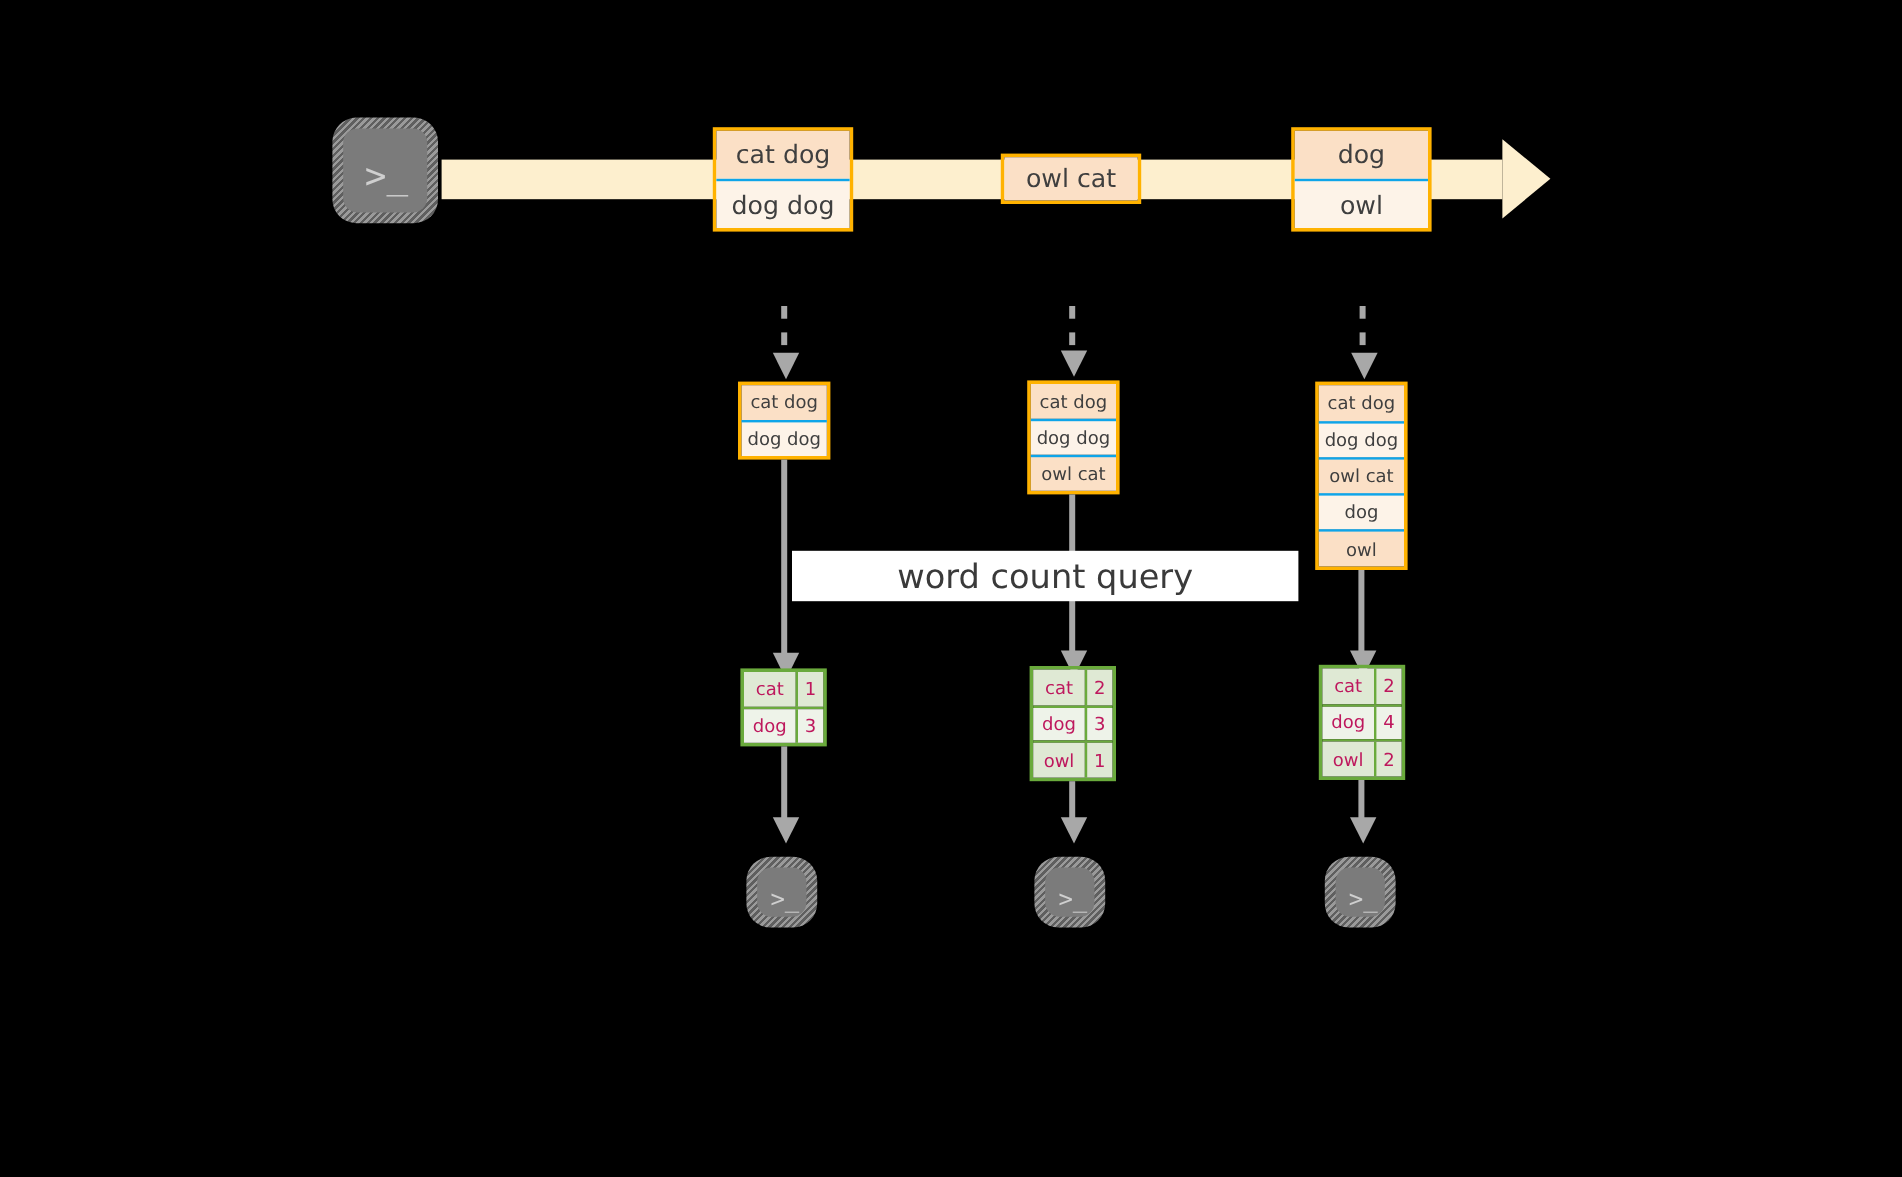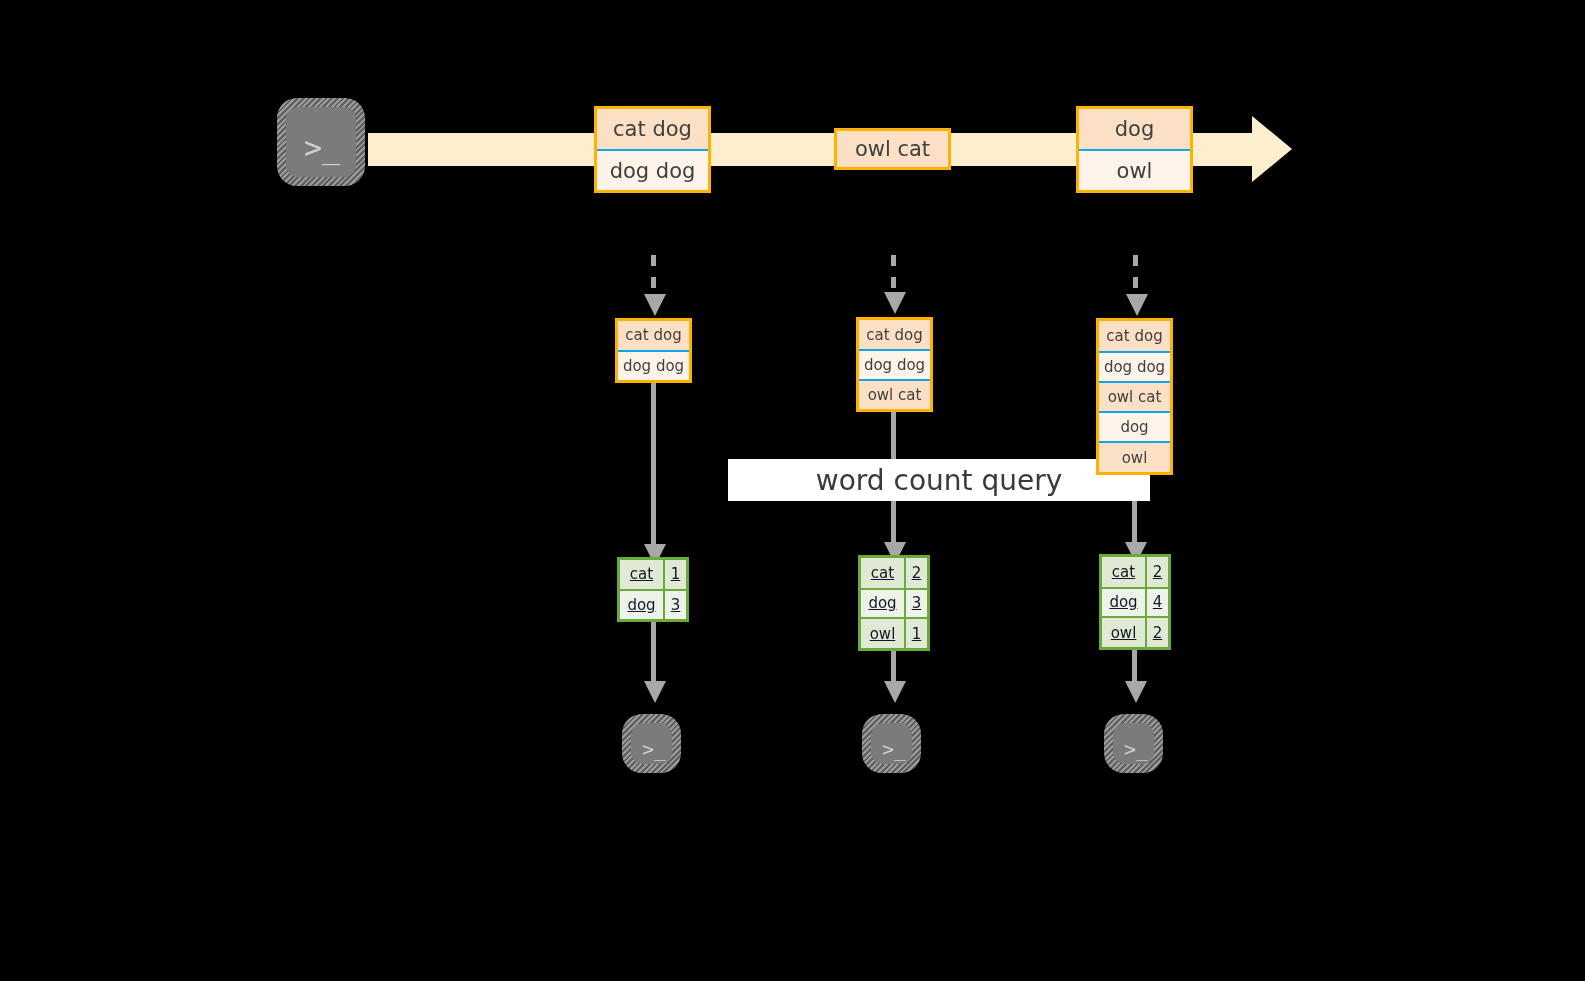--- a/index.html
+++ b/index.html
@@ -94,23 +94,22 @@
   .grow {
     display: flex;
     box-sizing: border-box;
   }
   .grow + .grow { border-top: 2px solid #6aaa3c; }
   .gcell {
     box-sizing: border-box;
     display: flex;
     align-items: center;
     justify-content: center;
-    color: #0f172a;
-    white-space: nowrap;
-    text-decoration: underline;
+    color: #be185d;
+    white-space: nowrap;
   }
   .gcell + .gcell { border-left: 2px solid #6aaa3c; }
   .grow.dark  .gcell { background: #dfe9d4; }
   .grow.light .gcell { background: #eef3e9; }
 
   
   .vline {
     position: absolute;
     background: #a8a8a8;
     width: 5px;
@@ -199,21 +198,21 @@
 
   <div class="vline" style="left:651px; top:383px; height:166px;"></div>
   <div class="vhead" style="left:644px; top:544px;"></div>
 
   <div class="vline" style="left:891px; top:412px; height:136px;"></div>
   <div class="vhead" style="left:884px; top:542px;"></div>
 
   <div class="vline" style="left:1132px; top:475px; height:73px;"></div>
   <div class="vhead" style="left:1125px; top:542px;"></div>
 
-  <div class="banner" style="left:728px; top:459px; width:422px; height:42px; font-size:28px; z-index:3;">word count query</div>
+  <div class="banner" style="left:660px; top:459px; width:422px; height:42px; font-size:28px; z-index:3;">word count query</div>
 
   <div class="gbox" style="left:617px; top:557px; width:72px; height:65px; font-size:15px;">
     <div class="grow dark" style="height:30px;">
       <div class="gcell" style="width:43px;">cat</div>
       <div class="gcell" style="flex:1;">1</div>
     </div>
     <div class="grow light" style="height:31px;">
       <div class="gcell" style="width:43px;">dog</div>
       <div class="gcell" style="flex:1;">3</div>
     </div>

